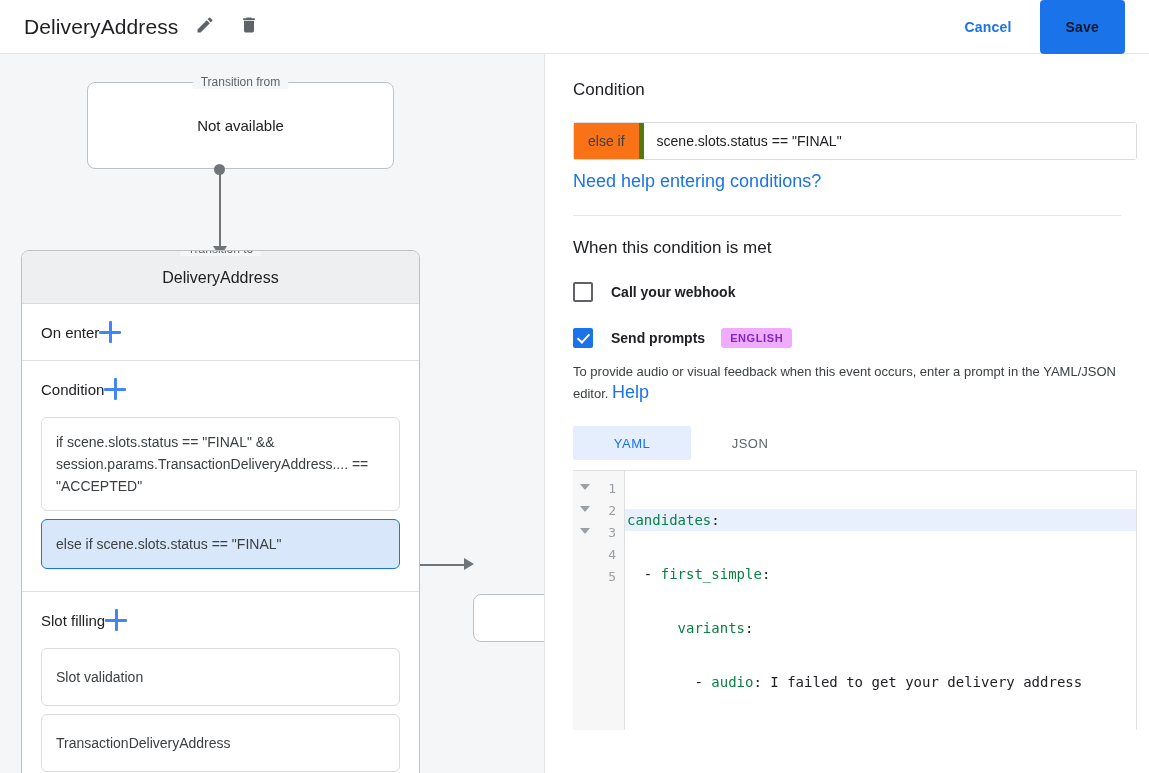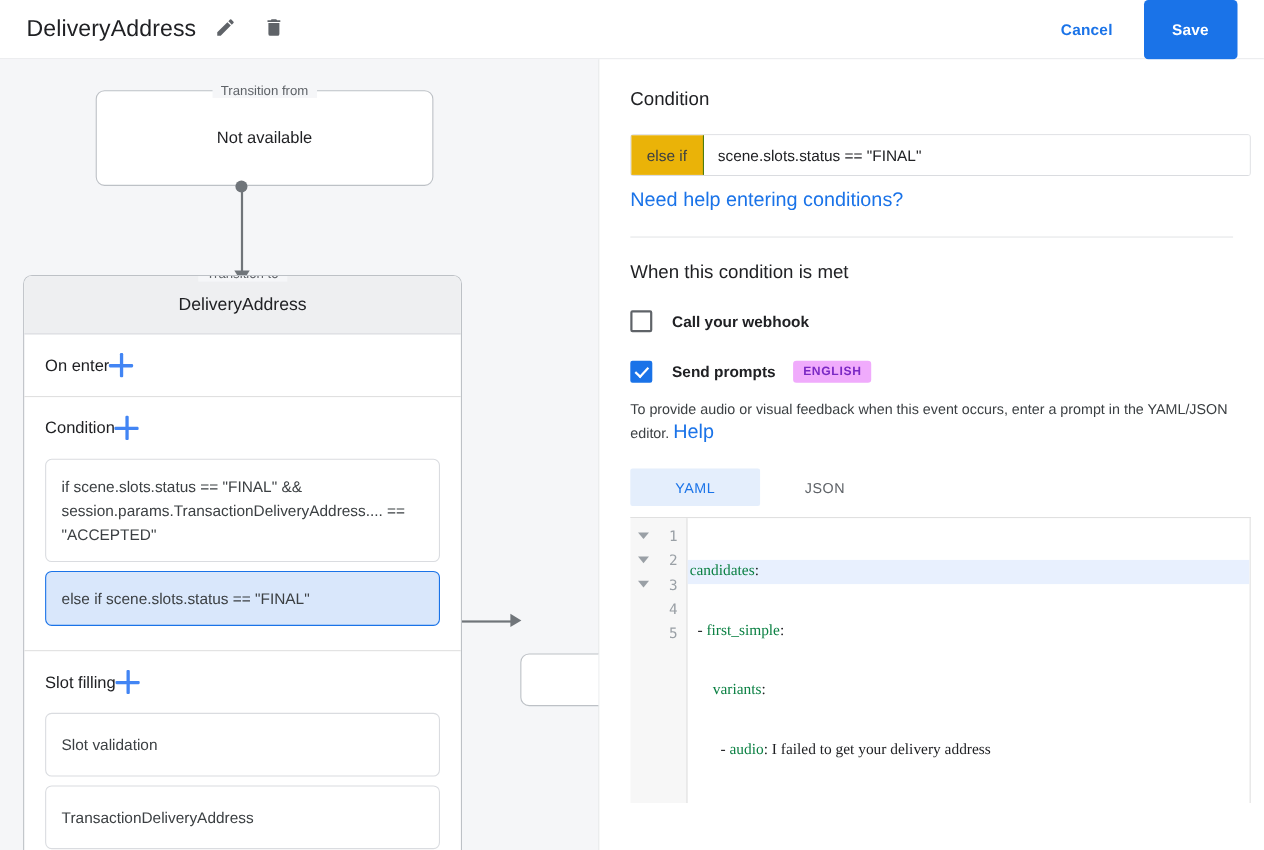--- a/index.html
+++ b/index.html
@@ -27,21 +27,21 @@
     border-radius: 50%; cursor: pointer; background: transparent; border: none;
   }
   .icon-btn svg { fill: #5f6368; }
   .topbar-spacer { flex: 1; }
   .btn-cancel {
     font-size: 14px; font-weight: bold; color: #1a73e8; background: transparent;
     border: none; padding: 9px 14px; border-radius: 4px; cursor: pointer;
     letter-spacing: .2px;
   }
   .btn-save {
-    font-size: 14px; font-weight: bold; color: #ffffff; background: #1a73e8;
+    font-size: 14px; font-weight: bold; color: #0f172a; background: #1a73e8;
     border: none; padding: 19px 26px; border-radius: 4px; cursor: pointer;
     margin-left: 14px; letter-spacing: .2px;
   }
 
   
   .canvas {
     position: absolute; left: 0; top: 54px; width: 545px; height: 719px;
     background: #f5f6f8; overflow: hidden;
     border-right: 1px solid #e4e6e8;
   }
@@ -118,21 +118,21 @@
   }
   .panel-sec { padding: 26px 28px 0 28px; }
   .panel-h {
     font-size: 17px; color: #202124; margin-bottom: 22px;
   }
   .cond-row {
     display: flex; align-items: stretch; border: 1px solid #dadce0;
     border-radius: 3px; height: 38px; width: 564px;
   }
   .cond-prefix {
-    background: #eab308; border-right: 1px solid #4d7c0f;
+    background: #f97316; border-right: 5px solid #4d7c0f;
     display: flex; align-items: center; padding: 0 14px;
     font-size: 14px; color: #3c4043;
   }
   .cond-value {
     flex: 1; display: flex; align-items: center; padding: 0 13px;
     font-size: 14px; color: #202124; background: #fff;
     border: none; outline: none; font-family: "Liberation Sans", sans-serif;
   }
   .link { color: #1a73e8; font-size: 18px; text-decoration: none; cursor: pointer; }
   #help-link-cond { display: inline-block; margin-top: 11px; }
@@ -191,21 +191,21 @@
   }
   .fold {
     position: absolute; left: 7px; top: 7px; width: 0; height: 0;
     border-left: 5px solid transparent; border-right: 5px solid transparent;
     border-top: 6px solid #9aa0a6; cursor: pointer;
   }
   .code {
     flex: 1; padding-top: 6px; font-family: "DejaVu Sans Mono", monospace;
     font-size: 14px; white-space: pre; overflow: hidden;
   }
-  .cline { height: 22px; line-height: 22px; padding-left: 2px; font-family: Liberation Serif, serif; }
+  .cline { height: 22px; line-height: 22px; padding-left: 2px; }
   .cline.active { background: #e8f0fe; }
   .k { color: #0b8043; }
   .p { color: #202124; }
   .v { color: #202124; }
 </style>
 </head>
 <body>
 
 <div id="app">
 

